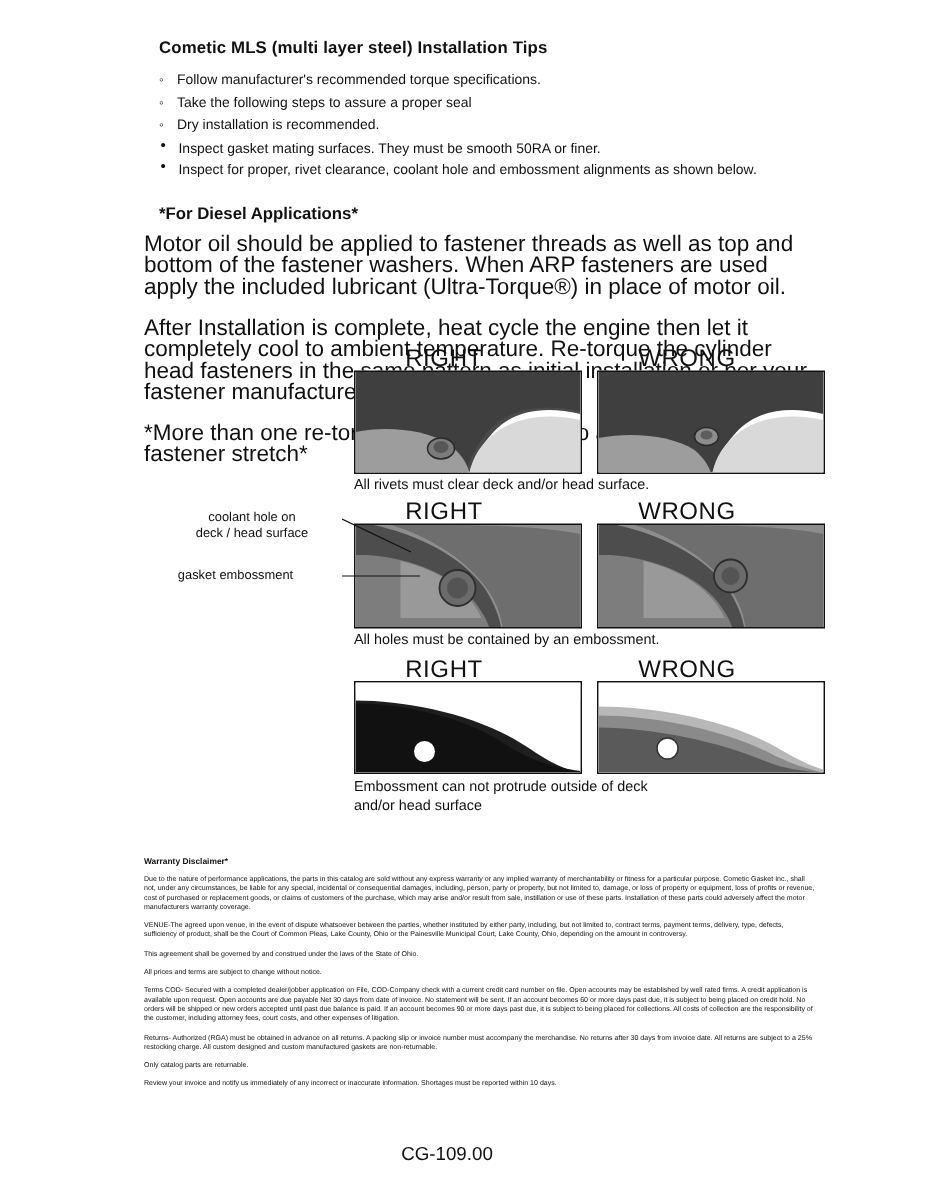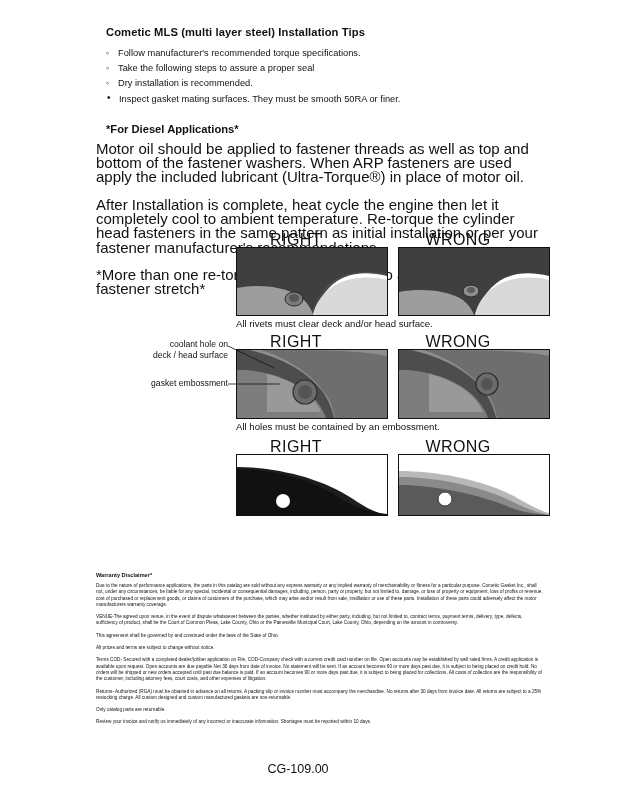--- a/index.html
+++ b/index.html
@@ -114,21 +114,21 @@
   }
   .figcaption {
     position: absolute;
     font-size: 9.6px;
     line-height: 12.6px;
   }
   .annot {
     position: absolute;
     font-size: 8.6px;
     line-height: 11.4px;
-    text-align: right;
+    text-align: center;
   }
 
   
   .warranty {
     position: absolute;
     left: 96px;
     top: 572px;
     width: 448px;
   }
   .warranty h3 {
@@ -162,20 +162,21 @@
   <div class="content">
     <h1 class="title">Cometic MLS (multi layer steel) Installation Tips</h1>
 
     <ul class="bullets">
       <li>Follow manufacturer's recommended torque specifications.</li>
       <li>Take the following steps to assure a proper seal</li>
       <li>Dry installation is recommended.</li>
     </ul>
     <ul class="sub">
       <li>Inspect gasket mating surfaces.  They must be smooth 50RA or finer.</li>
+      <li>Inspect for proper, rivet clearance, coolant hole and embossment alignments as shown below.</li>
     </ul>
 
     <h2 class="subtitle">*For Diesel Applications*</h2>
     <p class="para">Motor oil should be applied to fastener threads as well as top and bottom of the fastener washers. When ARP fasteners are used apply the included lubricant (Ultra-Torque®) in place of motor oil.</p>
     <p class="para">After Installation is complete, heat cycle the engine then let it completely cool to ambient temperature. Re-torque the cylinder head fasteners in the same pattern as initial installation or per your fastener manufacturer's recommendations.</p>
     <p class="para">*More than one re-torque may be required to achieve proper fastener stretch*</p>
   </div>
 
   <div class="figures">
 
@@ -263,20 +264,24 @@
     <div class="fig" style="left:398px; top:454px; width:150px; height:60px;">
       <svg width="150" height="60" viewBox="0 0 150 60">
         <rect x="0" y="0" width="150" height="60" fill="#ffffff"></rect>
         <path d="M0,16 C40,16 90,26 120,44 C132,51 142,56 150,58 L150,60 L0,60 Z" fill="#b8b8b8"></path>
         <path d="M0,22 C38,22 86,32 116,48 C128,54 140,58 150,60 L0,60 Z" fill="#8a8a8a"></path>
         <path d="M0,30 C36,30 82,40 110,52 C122,57 134,59 150,60 L0,60 Z" fill="#5a5a5a"></path>
         <circle cx="46" cy="44" r="7" fill="#ffffff" stroke="#333" stroke-width="1"></circle>
       </svg>
     </div>
 
+    <div class="figcaption" style="left:236px; top:519px; width:330px;">
+      <span>Embossment can not protrude outside of deck</span><br>
+      <span>and/or head surface</span>
+    </div>
   </div>
 
   <div class="warranty">
     <h3>Warranty Disclaimer*</h3>
     <p>Due to the nature of performance applications, the parts in this catalog are sold without any express warranty or any implied warranty of merchantability or fitness for a particular purpose.  Cometic Gasket Inc., shall not, under any circumstances, be liable for any special, incidental or consequential damages, including, person, party or property, but not limited to, damage, or loss of property or equipment, loss of profits or revenue, cost of purchased or replacement goods, or claims of customers of the purchase, which may arise and/or result from sale, instillation or use of these parts.  Installation of these parts could adversely affect the motor manufacturers warranty coverage.</p>
     <p>VENUE-The agreed upon venue, in the event of dispute whatsoever between the parties, whether instituted by either party, including, but not limited to, contract terms, payment terms, delivery, type, defects, sufficiency of product, shall be the Court of Common Pleas, Lake County, Ohio or the Painesville Municipal Court, Lake County, Ohio, depending on the amount in controversy.</p>
     <p>This agreement shall be governed by and construed under the laws of the State of Ohio.</p>
     <p>All prices and terms are subject to change without notice.</p>
     <p>Terms COD- Secured with a completed dealer/jobber application on File, COD-Company check with a current credit card number on file.  Open accounts may be established by well rated firms.  A credit application is available upon request.  Open accounts are due payable Net 30 days from date of invoice.  No statement will be sent.  If an account becomes 60 or more days past due, it is subject to being placed on credit hold.  No orders will be shipped or new orders accepted until past due balance is paid.  If an account becomes 90 or more days past due, it is subject to being placed for collections.  All costs of collection are the responsibility of the customer, including attorney fees, court costs, and other expenses of litigation.</p>
     <p>Returns- Authorized (RGA) must be obtained in advance on all returns.  A packing slip or invoice number must accompany the merchandise.  No returns after 30 days from invoice date.  All returns are subject to a 25% restocking charge.  All custom designed and custom manufactured gaskets are non-returnable.</p>

